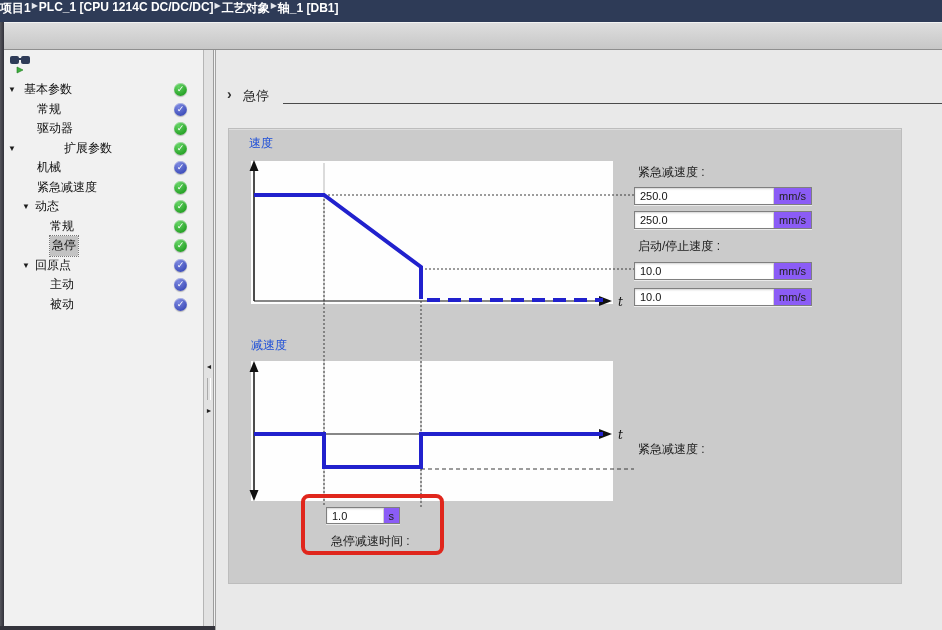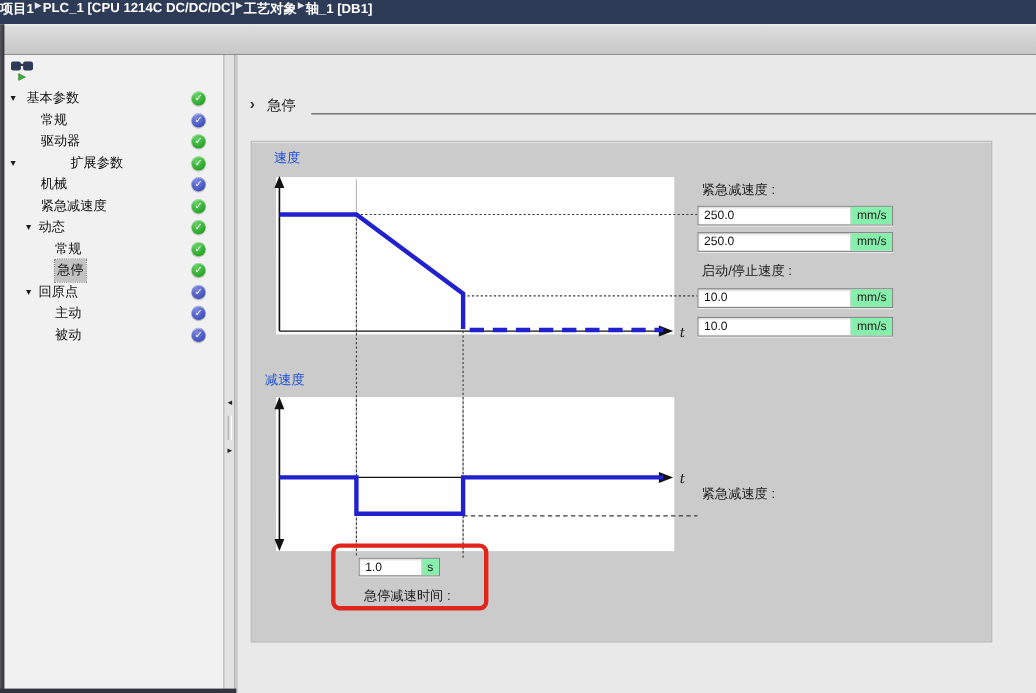--- a/index.html
+++ b/index.html
@@ -43,29 +43,29 @@
   .main { position:absolute; left:216px; top:50px; width:726px; height:580px; background:#e9e9e9; }
   .chevron { position:absolute; left:11px; top:36px; font-size:14px; font-weight:bold; color:#333; cursor:pointer; }
   .section-title { position:absolute; left:27px; top:37px; font-size:13px; color:#1a1a1a; }
   .header-rule { position:absolute; left:67px; top:53px; width:659px; height:1px; background:#4a4a4a; }
 
   .panel { position:absolute; left:12px; top:78px; width:674px; height:456px; background:#cbcbcb;
     border:1px solid #bdbdbd; box-shadow:inset 0 1px 0 rgba(255,255,255,.35); }
   .panel-svg { position:absolute; left:0; top:0; }
   .chart-label { position:absolute; font-size:12px; color:#1d4ed8; }
   .chart-label.v { left:20px; top:6px; }
-  .chart-label.d { left:12px; top:208px; }
+  .chart-label.d { left:22px; top:208px; }
 
   .param-label { position:absolute; left:409px; font-size:12px; color:#1a1a1a; white-space:nowrap; }
   .fld { position:absolute; left:405px; width:178px; height:18px; background:#fff;
     border:1px solid #7f7f7f; box-shadow:inset 0 1px 2px rgba(0,0,0,.18), 0 1px 0 rgba(255,255,255,.6);
     display:flex; align-items:stretch; overflow:hidden; }
   .fld input { flex:1; min-width:0; border:none; outline:none; background:transparent;
     font-family:"Liberation Sans","DejaVu Sans",sans-serif; font-size:11px; color:#111; padding:0 0 0 5px; }
-  .fld .unit { background:#86efac; border-left:1px solid #d2d2d2; font-size:11px; color:#222;
+  .fld .unit { background:#8b5cf6; border-left:1px solid #d2d2d2; font-size:11px; color:#222;
     display:flex; align-items:center; padding:0 5px; white-space:nowrap; }
 
   .redbox { position:absolute; left:72px; top:365px; width:143px; height:61px;
     border:4px solid #e0261c; border-radius:8px; }
   .time-fld { left:97px; top:378px; width:74px; height:17px; }
   .estop-time-label { position:absolute; left:102px; top:404px; font-size:12px; color:#1a1a1a; white-space:nowrap; }
 
   .watermark { position:absolute; left:8px; top:166px; font-size:30px; font-weight:bold; letter-spacing:5px;
     color:rgba(255,255,255,.55); text-shadow:0 0 1px rgba(150,150,150,.55); white-space:nowrap;
     pointer-events:none; z-index:40; }

